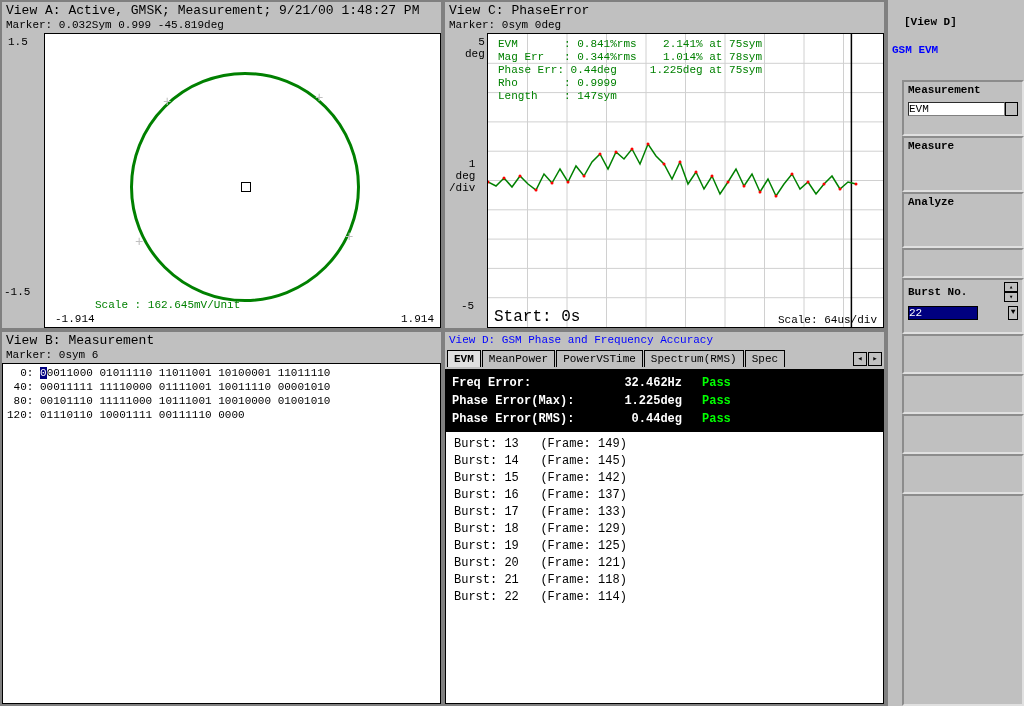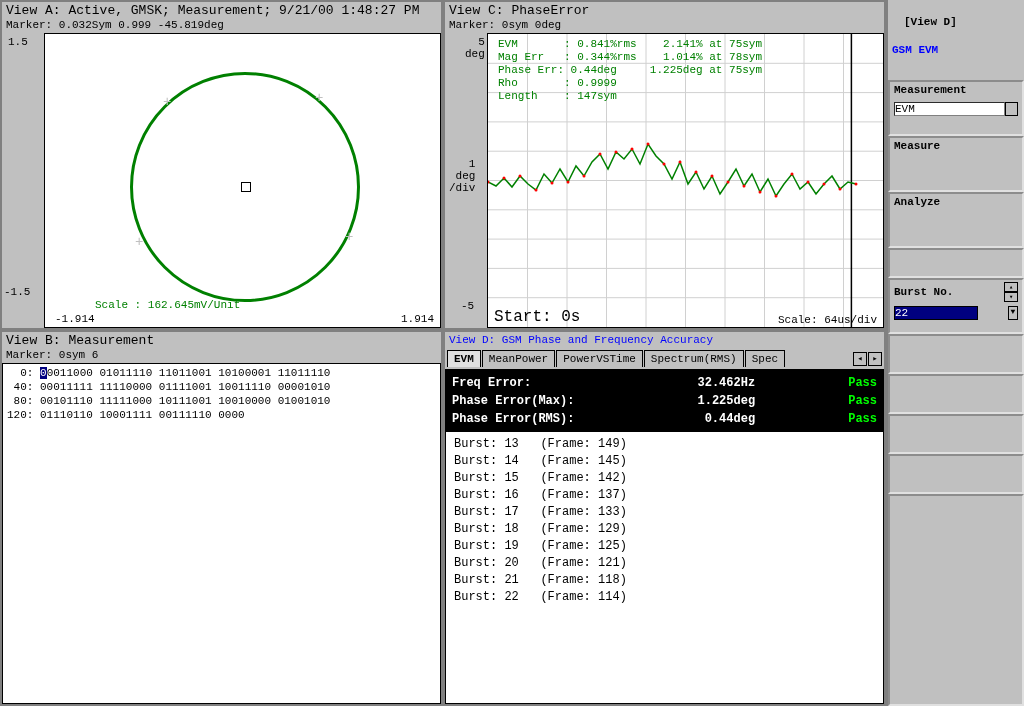--- a/index.html
+++ b/index.html
@@ -93,30 +93,30 @@
   background: #c0c0c0;
   padding: 2px 6px;
   font-size: 11px;
   margin-right: 1px;
 }
 .tab.active { background: #e0e0e0; font-weight: bold; }
 .tab-scroll { margin-left: auto; display: flex; gap: 1px; }
 .tab-btn { width:14px; height:14px; border:1px solid #000; background:#c0c0c0; font-size:9px; display:flex; align-items:center; justify-content:center;}
 .vd-body { flex:1; border:1px solid #000; background:#fff; display:flex; flex-direction:column;}
 .vd-black { background:#000; color:#fff; padding:4px 6px; font-size:12px; font-weight:bold; line-height:18px;}
-.vd-black .row { display:flex;justify-content:space-between; }
+.vd-black .row { display:flex; }
 .vd-black .lbl { width:150px; }
 .vd-black .val { width:100px; text-align:right; padding-right:20px;}
 .vd-black .pass { color:#00ff00; font-weight:bold; }
 .vd-burstlist { flex:1; padding:4px 8px; font-size:12px; line-height:17px; white-space:pre; background:#fff; overflow:auto;}
 
 
 .side-title { padding:16px; font-size:11px; font-weight:bold; }
 .side-sub { padding:0 4px 4px 4px; font-size:11px; color:#0000ff; font-weight:bold; }
-.side-section { border: 2px inset #e0e0e0; min-height: 56px; padding:2px 4px; font-size:11px; }
+.side-section { border: 2px inset #e0e0e0; min-height: 56px; padding:2px 4px; font-size:11px;margin-left:14px; }
 .side-input {
   width: 100%; font-family: inherit; font-size:11px;
   border: 1px inset #808080; background:#fff;
 }
 .side-combo {
   width: 100%; font-family: inherit; font-size:11px;
   background:#000080; color:#fff; border:1px solid #000;
 }
 .spin { display:flex; flex-direction:column; width:14px;}
 .spin div{ height:10px; border:1px solid #000; background:#c0c0c0; font-size:7px; text-align:center; line-height:8px;}

